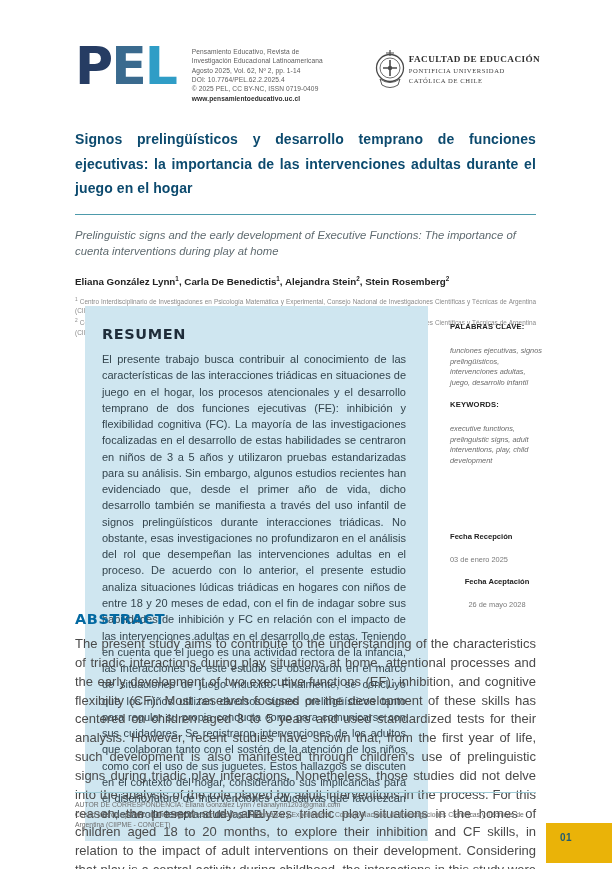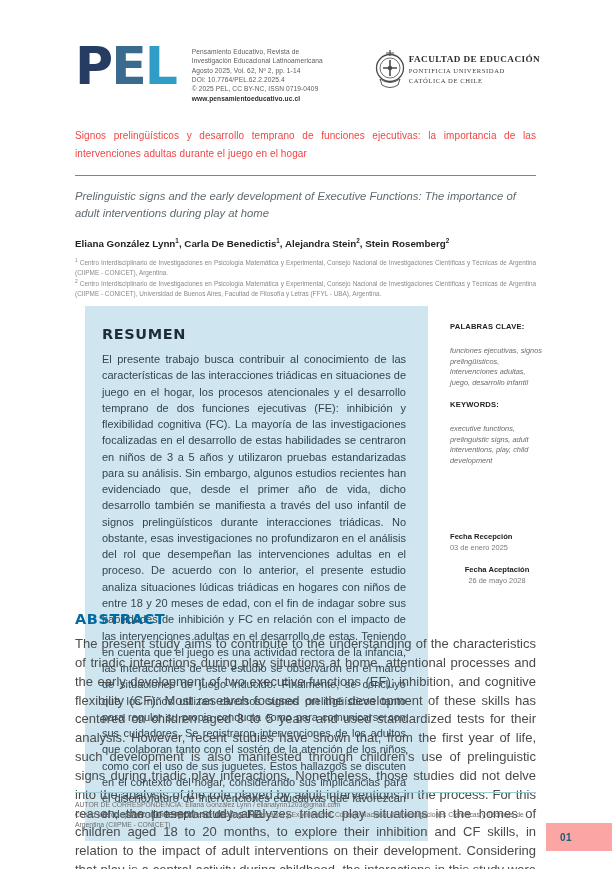--- a/index.html
+++ b/index.html
@@ -17,50 +17,50 @@
   .pel-l { color:#2f9dc6; }
   .journal-info { margin-left:16px; margin-top:3px; font-size:6.6px; line-height:1.42; color:#5b5b5b; letter-spacing:0.1px; }
   .journal-info .jl-bold { font-weight:bold; color:#2e2e2e; }
   .header-right { margin-left:auto; display:flex; align-items:center; margin-top:4px; }
   .crest { width:38px; height:44px; flex:0 0 auto; }
   .faculty { font-family:"Liberation Serif", serif; color:#2f2f2f; }
   .faculty-main { font-size:9.2px; font-weight:bold; letter-spacing:0.4px; }
   .faculty-sub { font-size:6.6px; letter-spacing:0.6px; margin-top:2px; line-height:1.45; color:#444; }
   
   .title-block { position:absolute; top:127px; left:75px; width:461px; }
-  .title-es { color:#ef4444; font-size:10px; font-weight:normal; line-height:1.75; text-align:justify; letter-spacing:0.1px; }
+  .title-es { color:#0c4a6e; font-size:14px; font-weight:bold; line-height:1.75; text-align:justify; letter-spacing:0.1px; }
   .title-rule { border:none; border-top:1.5px solid #4d9aab; margin:13px 0 12px 0; }
   .title-en { font-style:italic; color:#5f6b70; font-size:11.3px; line-height:1.5; }
   .authors { margin-top:15px; font-size:9.8px; font-weight:bold; color:#232323; }
   .authors sup { font-size:6.3px; }
   .affiliations { margin-top:8px; font-size:6.4px; color:#8a8a8a; line-height:1.5; text-align:justify; }
   .affiliations p { margin-bottom:1px; }
   .affiliations sup { font-size:4.8px; }
   
   .resumen-box { position:absolute; top:306px; left:85px; width:343px; min-height:292px;
     background:#cfe6f0; padding:20px 22px 18px 17px; }
   .resumen-heading { font-size:14.5px; font-weight:bold; color:#1f2d3a; letter-spacing:0.6px; font-family:"DejaVu Sans", sans-serif; }
   .resumen-body { margin-top:9px; font-size:11px; line-height:1.48; color:#33444d; text-align:justify; }
   .side-col { position:absolute; top:322px; left:450px; width:94px; }
   .side-heading { font-size:7.6px; font-weight:bold; color:#222; letter-spacing:0.2px; }
   .side-list { font-size:7.4px; font-style:italic; color:#6b6b6b; line-height:1.42; margin-top:15px; }
   .side-gap { height:12px; }
   .side-dates { position:absolute; top:532px; left:450px; width:94px; }
   .date-heading { font-size:7.6px; font-weight:bold; color:#222; }
-  .date-value { font-size:7.4px; color:#7a7a7a; margin-top:2px; }
+  .date-value { font-size:7.4px; color:#7a7a7a; margin-top:14px; }
   .date-block + .date-block { margin-top:13px;text-align:center; }
   
   .abstract { position:absolute; top:611px; left:75px; width:461px; }
   .abstract-heading { font-size:14.5px; font-weight:bold; color:#0369a1; letter-spacing:0.6px; font-family:"DejaVu Sans", sans-serif; }
   .abstract-body { margin-top:8px; font-size:13px; line-height:1.45; color:#4a4a4a; text-align:justify; }
   
   .footer { position:absolute; top:792px; left:75px; width:461px; border-top:1px solid #9ccbd6; padding-top:7px; }
   .footer-text { font-size:6.8px; color:#6d6d6d; line-height:1.5; }
   
-  .pagenum-box { position:absolute; left:546px; top:823px; width:66px; height:28px; background:#fca5a5; }
+  .pagenum-box { position:absolute; left:546px; top:823px; width:66px; height:40px; background:#eab308; }
   .pagenum { position:absolute; top:9px; left:14px; font-size:10px; font-weight:bold; color:#215d70; letter-spacing:0.5px; }
 </style>
 </head>
 <body>
 
 <div class="page">
 
   <div class="header">
     <div class="pel-logo">
       <span class="pel-p">P</span>
@@ -92,21 +92,21 @@
           <div>PONTIFICIA UNIVERSIDAD</div>
           <div>CATÓLICA DE CHILE</div>
         </div>
       </div>
     </div>
   </div>
 
   <div class="title-block">
     <h1 class="title-es">Signos prelingüísticos y desarrollo temprano de funciones ejecutivas: la importancia de las intervenciones adultas durante el juego en el hogar</h1>
     <hr class="title-rule">
-    <p class="title-en">Prelinguistic signs and the early development of Executive Functions: The importance of adult interventions during play at home</p>
+    <p class="title-en">Prelinguistic signs and the early development of Executive Functions: The importance of cuenta interventions during play at home</p>
     <p class="authors"><span>Eliana González Lynn</span><sup>1</sup><span>, Carla De Benedictis</span><sup>1</sup><span>, Alejandra Stein</span><sup>2</sup><span>, Stein Rosemberg</span><sup>2</sup></p>
     <div class="affiliations">
       <p><sup>1</sup><span> Centro Interdisciplinario de Investigaciones en Psicología Matemática y Experimental, Consejo Nacional de Investigaciones Científicas y Técnicas de Argentina (CIIPME - CONICET), Argentina.</span></p>
       <p><sup>2</sup><span> Centro Interdisciplinario de Investigaciones en Psicología Matemática y Experimental, Consejo Nacional de Investigaciones Científicas y Técnicas de Argentina (CIIPME - CONICET), Universidad de Buenos Aires, Facultad de Filosofía y Letras (FFYL - UBA), Argentina.</span></p>
     </div>
   </div>
 
   <div class="resumen-box">
     <div class="resumen-heading">RESUMEN</div>
     <p class="resumen-body">El presente trabajo busca contribuir al conocimiento de las características de las interacciones triádicas en situaciones de juego en el hogar, los procesos atencionales y el desarrollo temprano de dos funciones ejecutivas (FE): inhibición y flexibilidad cognitiva (FC). La mayoría de las investigaciones focalizadas en el desarrollo de estas habilidades se centraron en niños de 3 a 5 años y utilizaron pruebas estandarizadas para su análisis. Sin embargo, algunos estudios recientes han evidenciado que, desde el primer año de vida, dicho desarrollo también se manifiesta a través del uso infantil de signos prelingüísticos durante interacciones triádicas. No obstante, esas investigaciones no profundizaron en el análisis del rol que desempeñan las intervenciones adultas en el proceso. De acuerdo con lo anterior, el presente estudio analiza situaciones lúdicas triádicas en hogares con niños de entre 18 y 20 meses de edad, con el fin de indagar sobre sus habilidades de inhibición y FC en relación con el impacto de las intervenciones adultas en el desarrollo de estas. Teniendo en cuenta que el juego es una actividad rectora de la infancia, las interacciones de este estudio se observaron en el marco de situaciones de juego inducido. Finalmente, se concluyó que los niños utilizan diversos signos prelingüísticos tanto para regular su propia conducta como para comunicarse con sus cuidadores. Se registraron intervenciones de los adultos que colaboran tanto con el sostén de la atención de los niños como con el uso de sus juguetes. Estos hallazgos se discuten en el contexto del hogar, considerando sus implicancias para el diseño futuro de intervenciones educativas que favorezcan el desarrollo temprano de las FE.</p>

